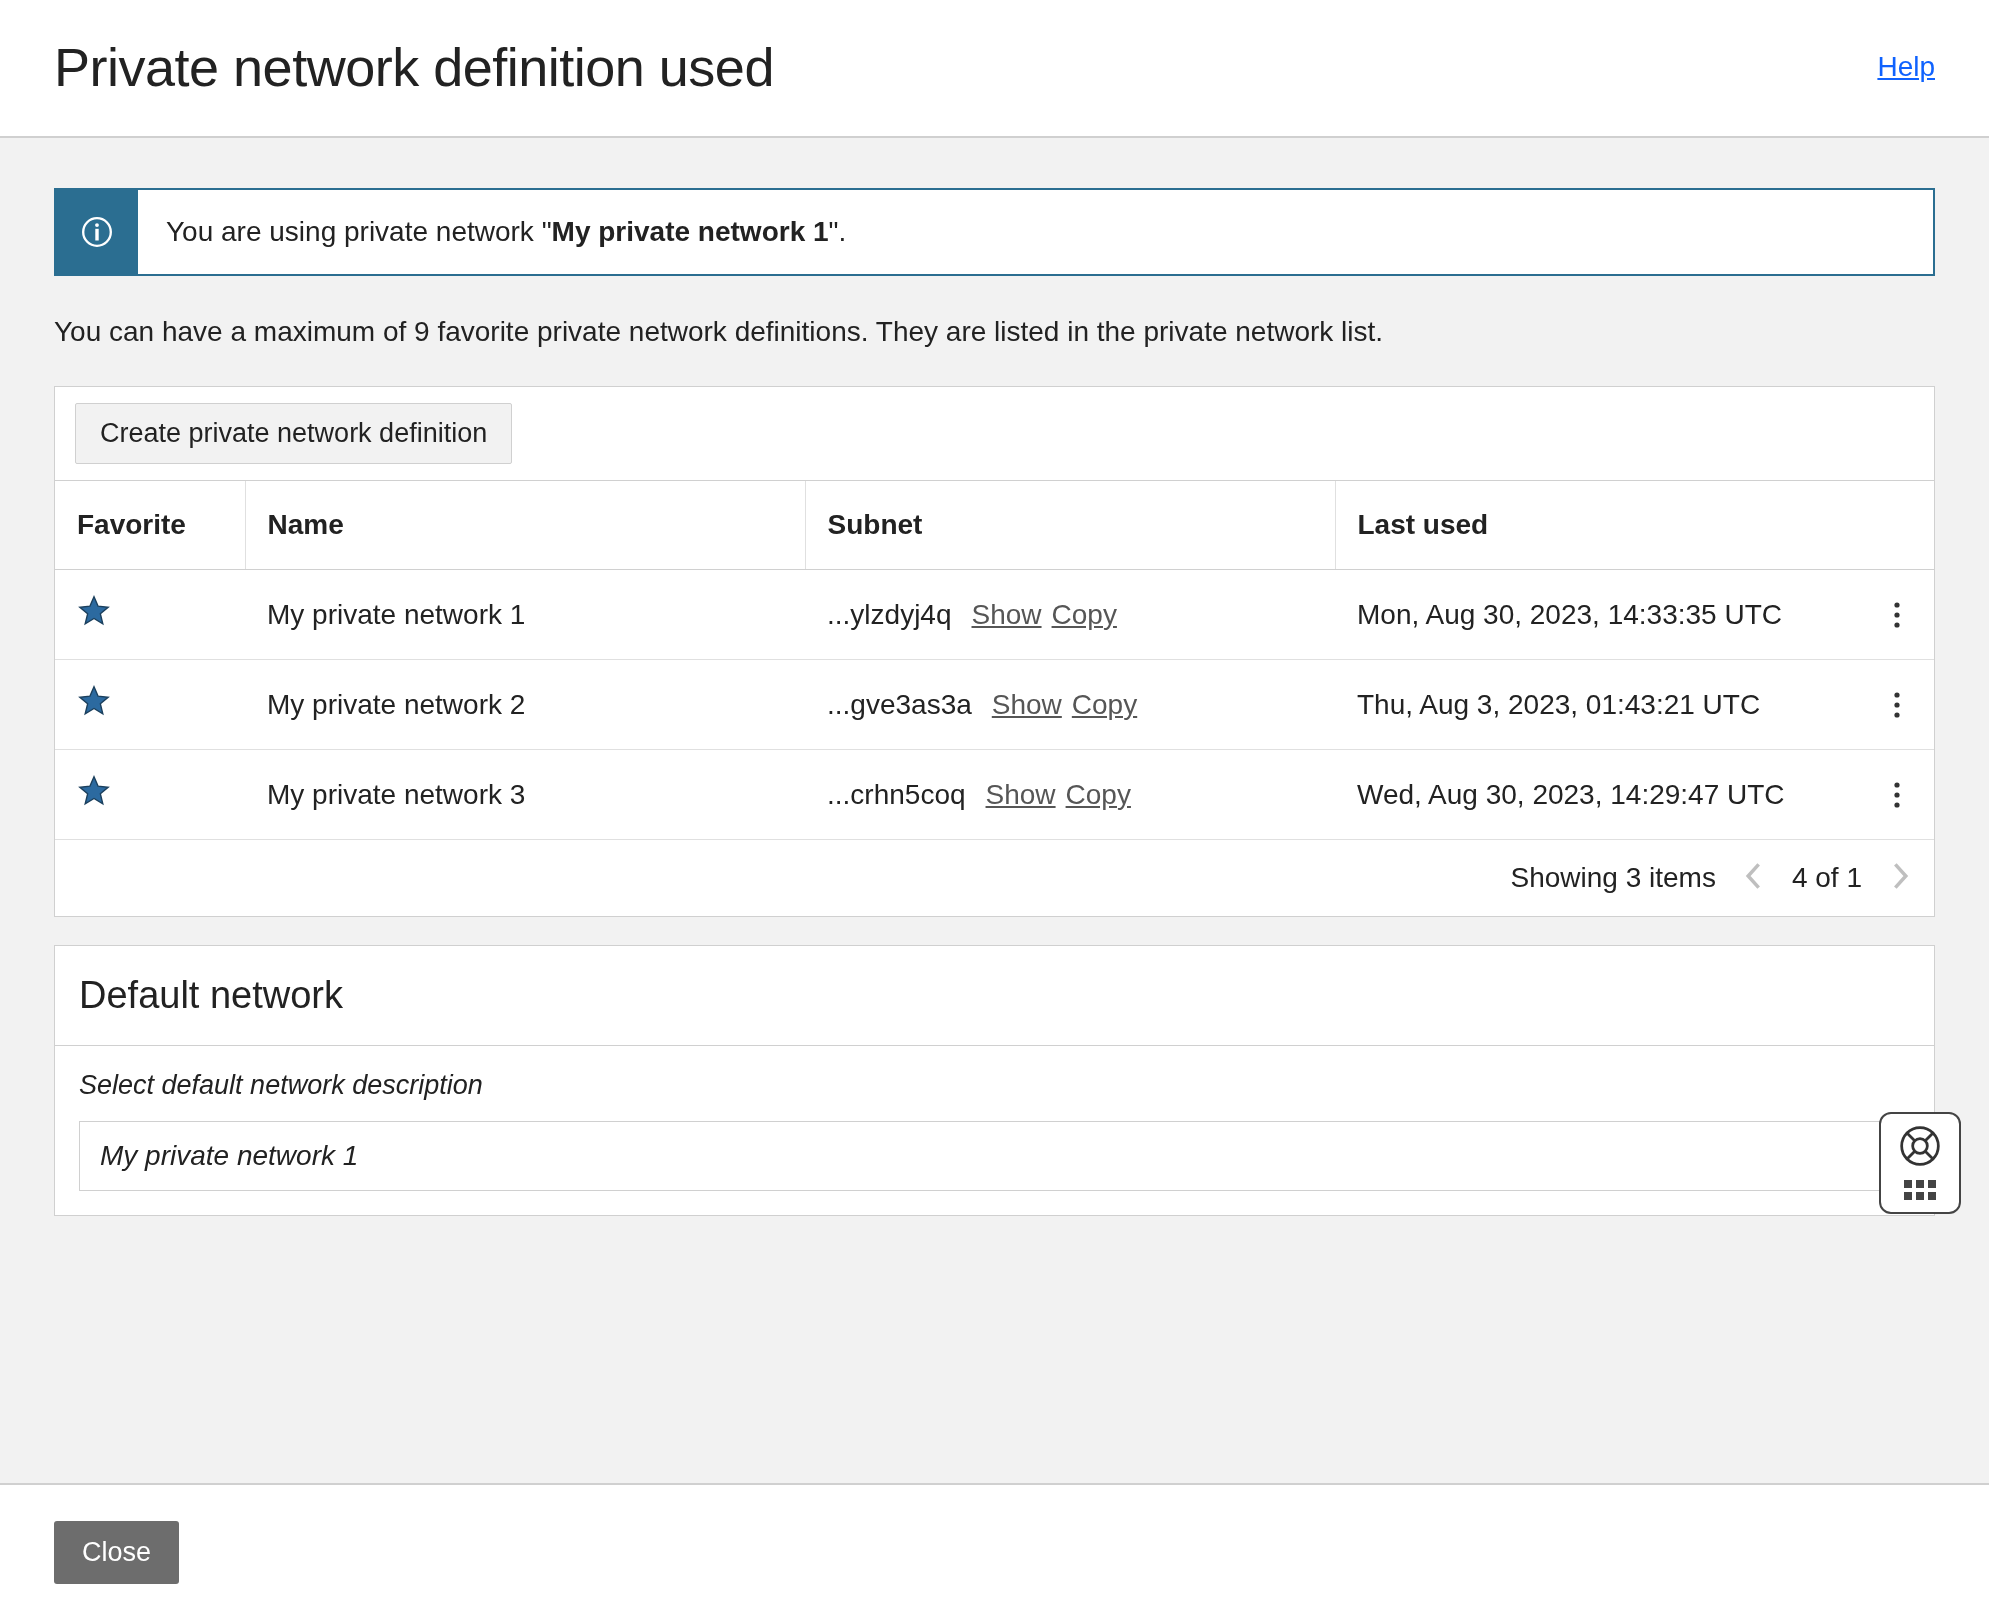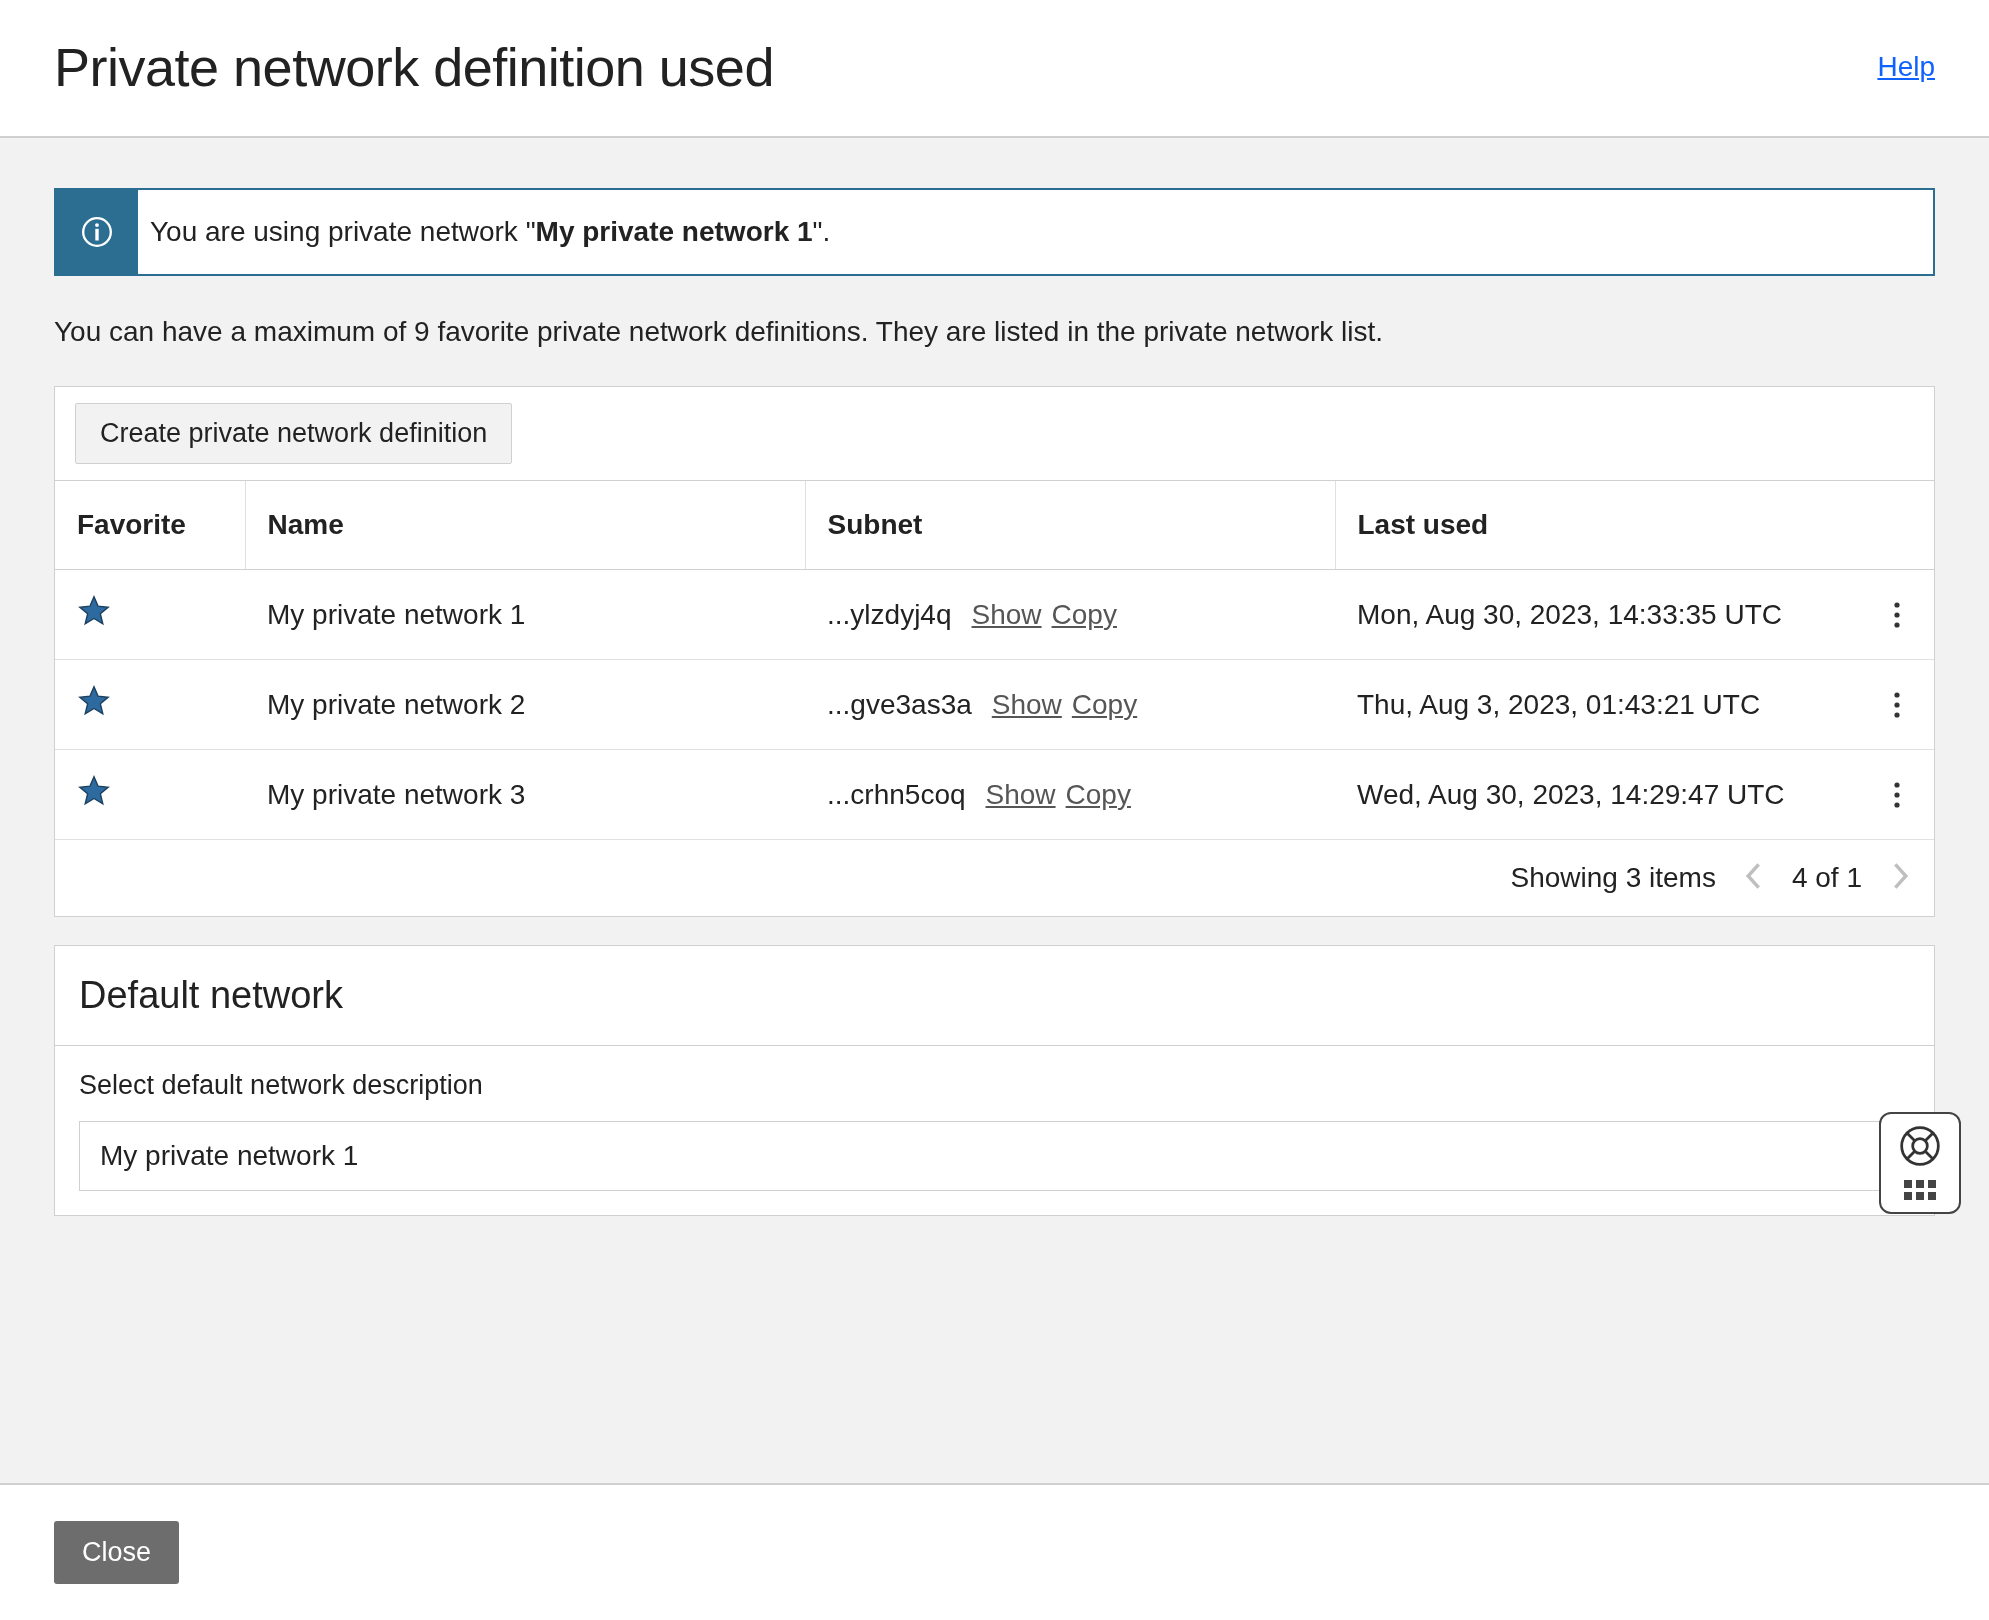--- a/index.html
+++ b/index.html
@@ -66,21 +66,21 @@
   .info-icon-cell{
     background:var(--teal);
     width:82px;
     display:flex;
     align-items:center;
     justify-content:center;
     flex:0 0 82px;
   }
   .info-icon-cell svg{width:34px;height:34px;}
   .info-text{
-    padding:26px 12px;
+    padding:26px 28px;
     font-size:28px;
   }
   .info-text b{font-weight:700;}
 
   .limit-text{
     font-size:28px;
     margin:0 0 38px 0;
   }
 
   
@@ -193,20 +193,21 @@
     background:var(--white);
     border:1px solid var(--border);
   }
   .default-panel .section-header{
     font-size:38px;
     padding:28px 24px;
     border-bottom:1px solid var(--border);
   }
   .default-panel .section-body{
     padding:24px;
+    font-style:italic;
   }
   .select-label{font-size:27px;margin-bottom:20px;}
   .select-box{
     border:1px solid var(--border);
     padding:18px 20px;
     font-size:28px;
     display:flex;
     justify-content:space-between;
     align-items:center;
     cursor:pointer;

